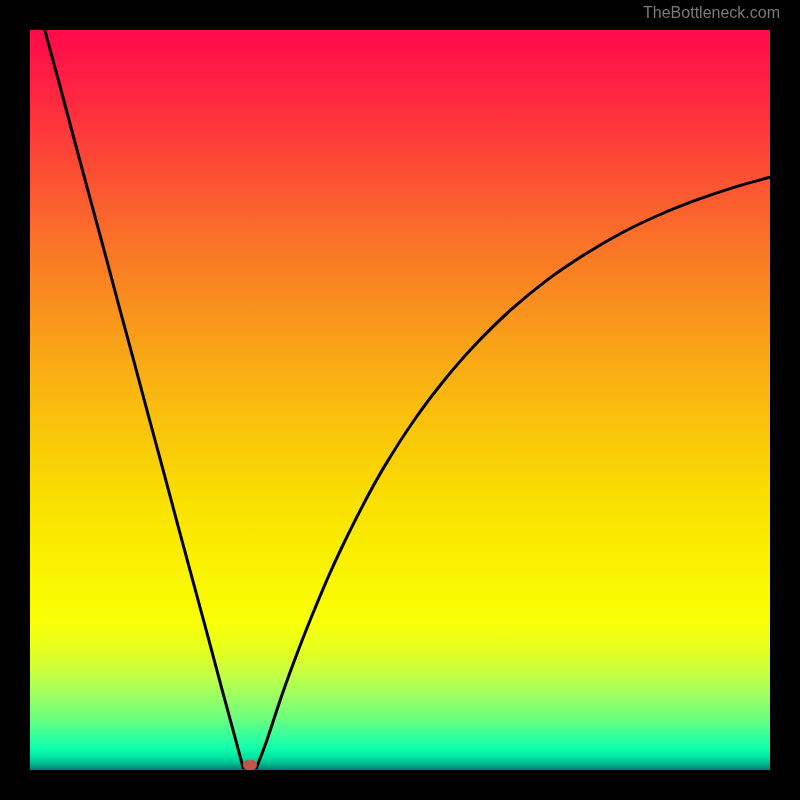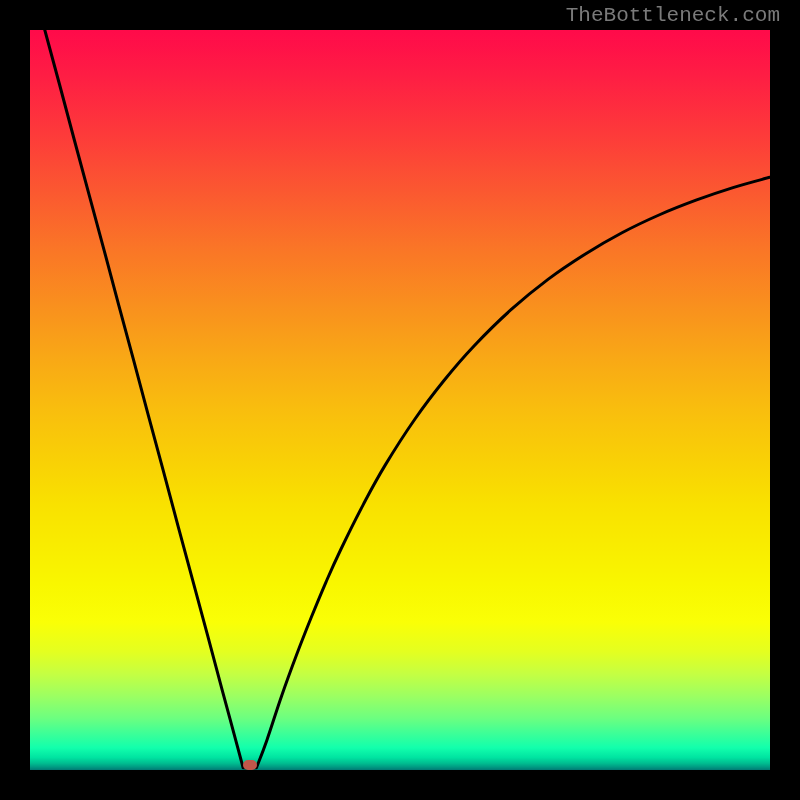--- a/index.html
+++ b/index.html
@@ -8,24 +8,23 @@
     height: 800px;
     background: #000000;
     position: relative;
     font-family: Arial, Helvetica, sans-serif;
   }
   .watermark {
     position: absolute;
     top: 4px;
     right: 20px;
     color: #7a7a7a;
-    font-size: 21px;
+    font-size: 16px;
     font-weight: normal;
     z-index: 10;
-    font-family: Liberation Mono, monospace;
   }
   .plot-area {
     position: absolute;
     left: 30px;
     top: 30px;
     width: 740px;
     height: 740px;
     background: linear-gradient(to bottom,
       #ff0a4a 0%,
       #fe1d44 6%,

